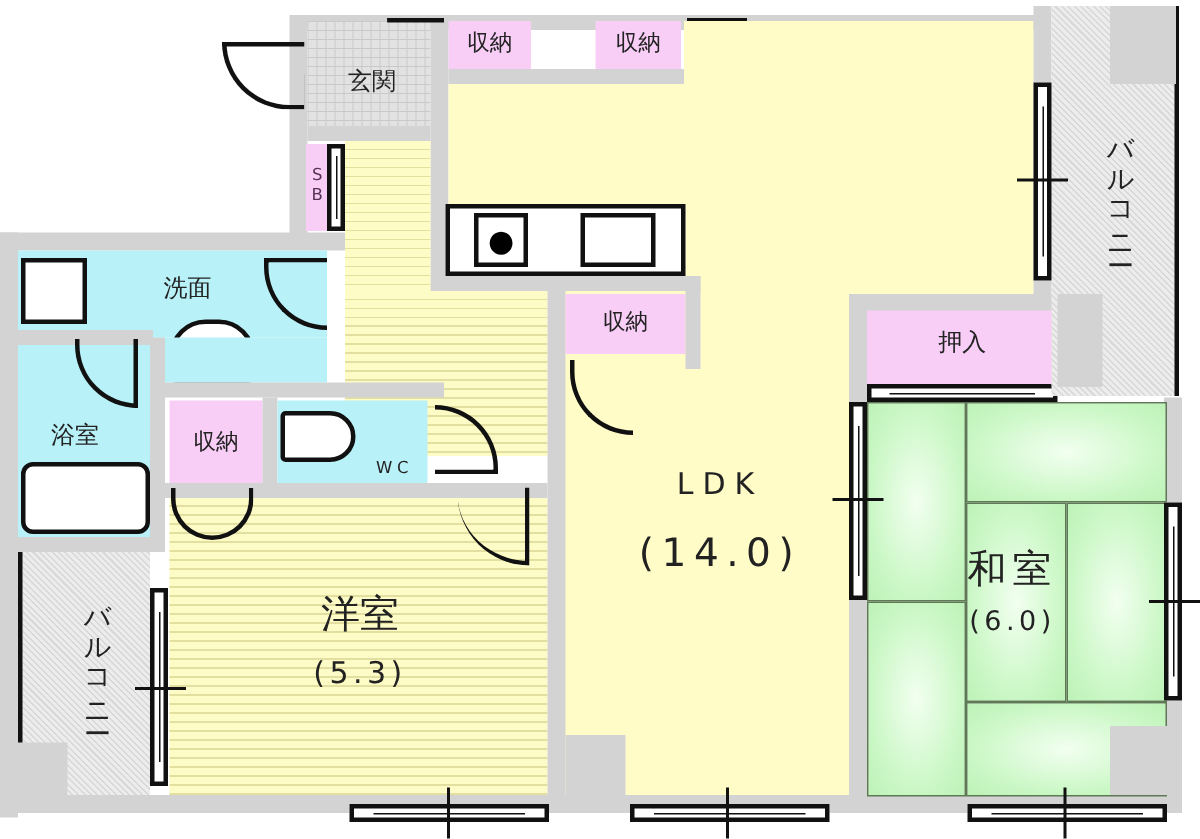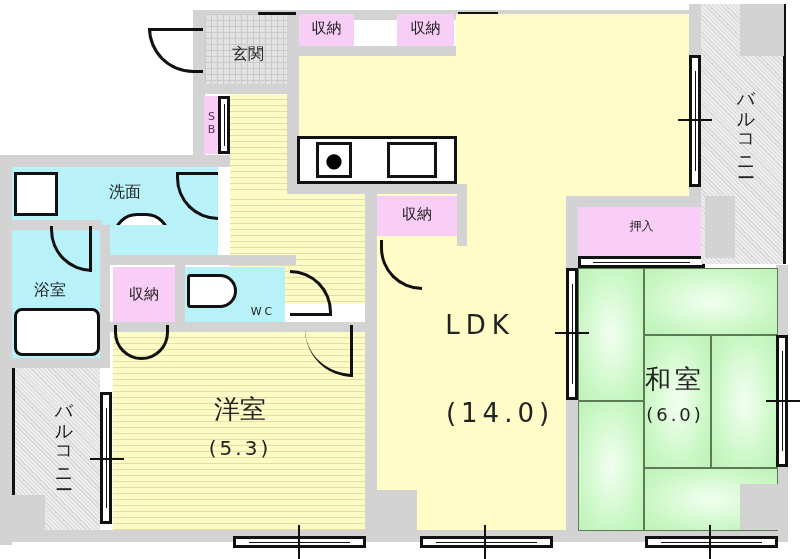--- a/index.html
+++ b/index.html
@@ -97,27 +97,27 @@
 <div class="abs door-arc" style="left:305px;top:325px;width:48px;height:52px;border-top:none;border-right:3px solid #111;border-left:none;border-radius:0 0 0 48px;"></div>
 <div class="abs label" style="left:190px;top:392px;width:100px;font-size:26px;">洋室</div>
 <div class="abs label" style="left:170px;top:436px;width:140px;font-size:20px;letter-spacing:3px;">(5.3)</div>
 <div class="abs wall" style="left:365px;top:194px;width:12px;height:348px;"></div>
 
 <div class="abs storage" style="left:377px;top:196px;width:80px;height:40px;"></div>
 <div class="abs label" style="left:377px;top:205px;width:80px;font-size:15px;">収納</div>
 <div class="abs wall" style="left:457px;top:184px;width:10px;height:62px;"></div>
 <div class="abs door-arc" style="left:380px;top:240px;width:42px;height:50px;border-top:none;border-right:none;border-radius:0 0 0 42px;"></div>
 
-<div class="abs label" style="left:420px;top:310px;width:120px;font-size:26px;letter-spacing:6px;">LDK</div>
-<div class="abs label" style="left:430px;top:354px;width:140px;font-size:26px;letter-spacing:5px;margin-top:44px;">(14.0)</div>
+<div class="abs label" style="left:420px;top:310px;width:120px;font-size:20px;letter-spacing:6px;">LDK</div>
+<div class="abs label" style="left:410px;top:354px;width:140px;font-size:26px;letter-spacing:5px;">(14.0)</div>
 
 <div class="abs wall" style="left:566px;top:196px;width:152px;height:12px;"></div>
 <div class="abs wall" style="left:566px;top:196px;width:12px;height:346px;"></div>
 <div class="abs storage" style="left:578px;top:207px;width:127px;height:50px;"></div>
-<div class="abs label" style="left:578px;top:218px;width:127px;font-size:12px;">押入</div>
+<div class="abs label" style="left:578px;top:218px;width:127px;font-size:16px;">押入</div>
 <div class="abs window" style="left:578px;top:256px;width:127px;height:12px;"></div>
 
 <div class="abs tatami" style="left:578px;top:268px;width:66px;height:133px;"></div>
 <div class="abs tatami" style="left:644px;top:268px;width:134px;height:67px;"></div>
 <div class="abs tatami" style="left:644px;top:335px;width:67px;height:133px;"></div>
 <div class="abs tatami" style="left:711px;top:335px;width:67px;height:133px;"></div>
 <div class="abs tatami" style="left:578px;top:401px;width:66px;height:130px;"></div>
 <div class="abs tatami" style="left:644px;top:468px;width:134px;height:63px;"></div>
 <div class="abs wall" style="left:740px;top:484px;width:38px;height:46px;"></div>
 <div class="abs label" style="left:625px;top:362px;width:100px;font-size:26px;letter-spacing:4px;">和室</div>

